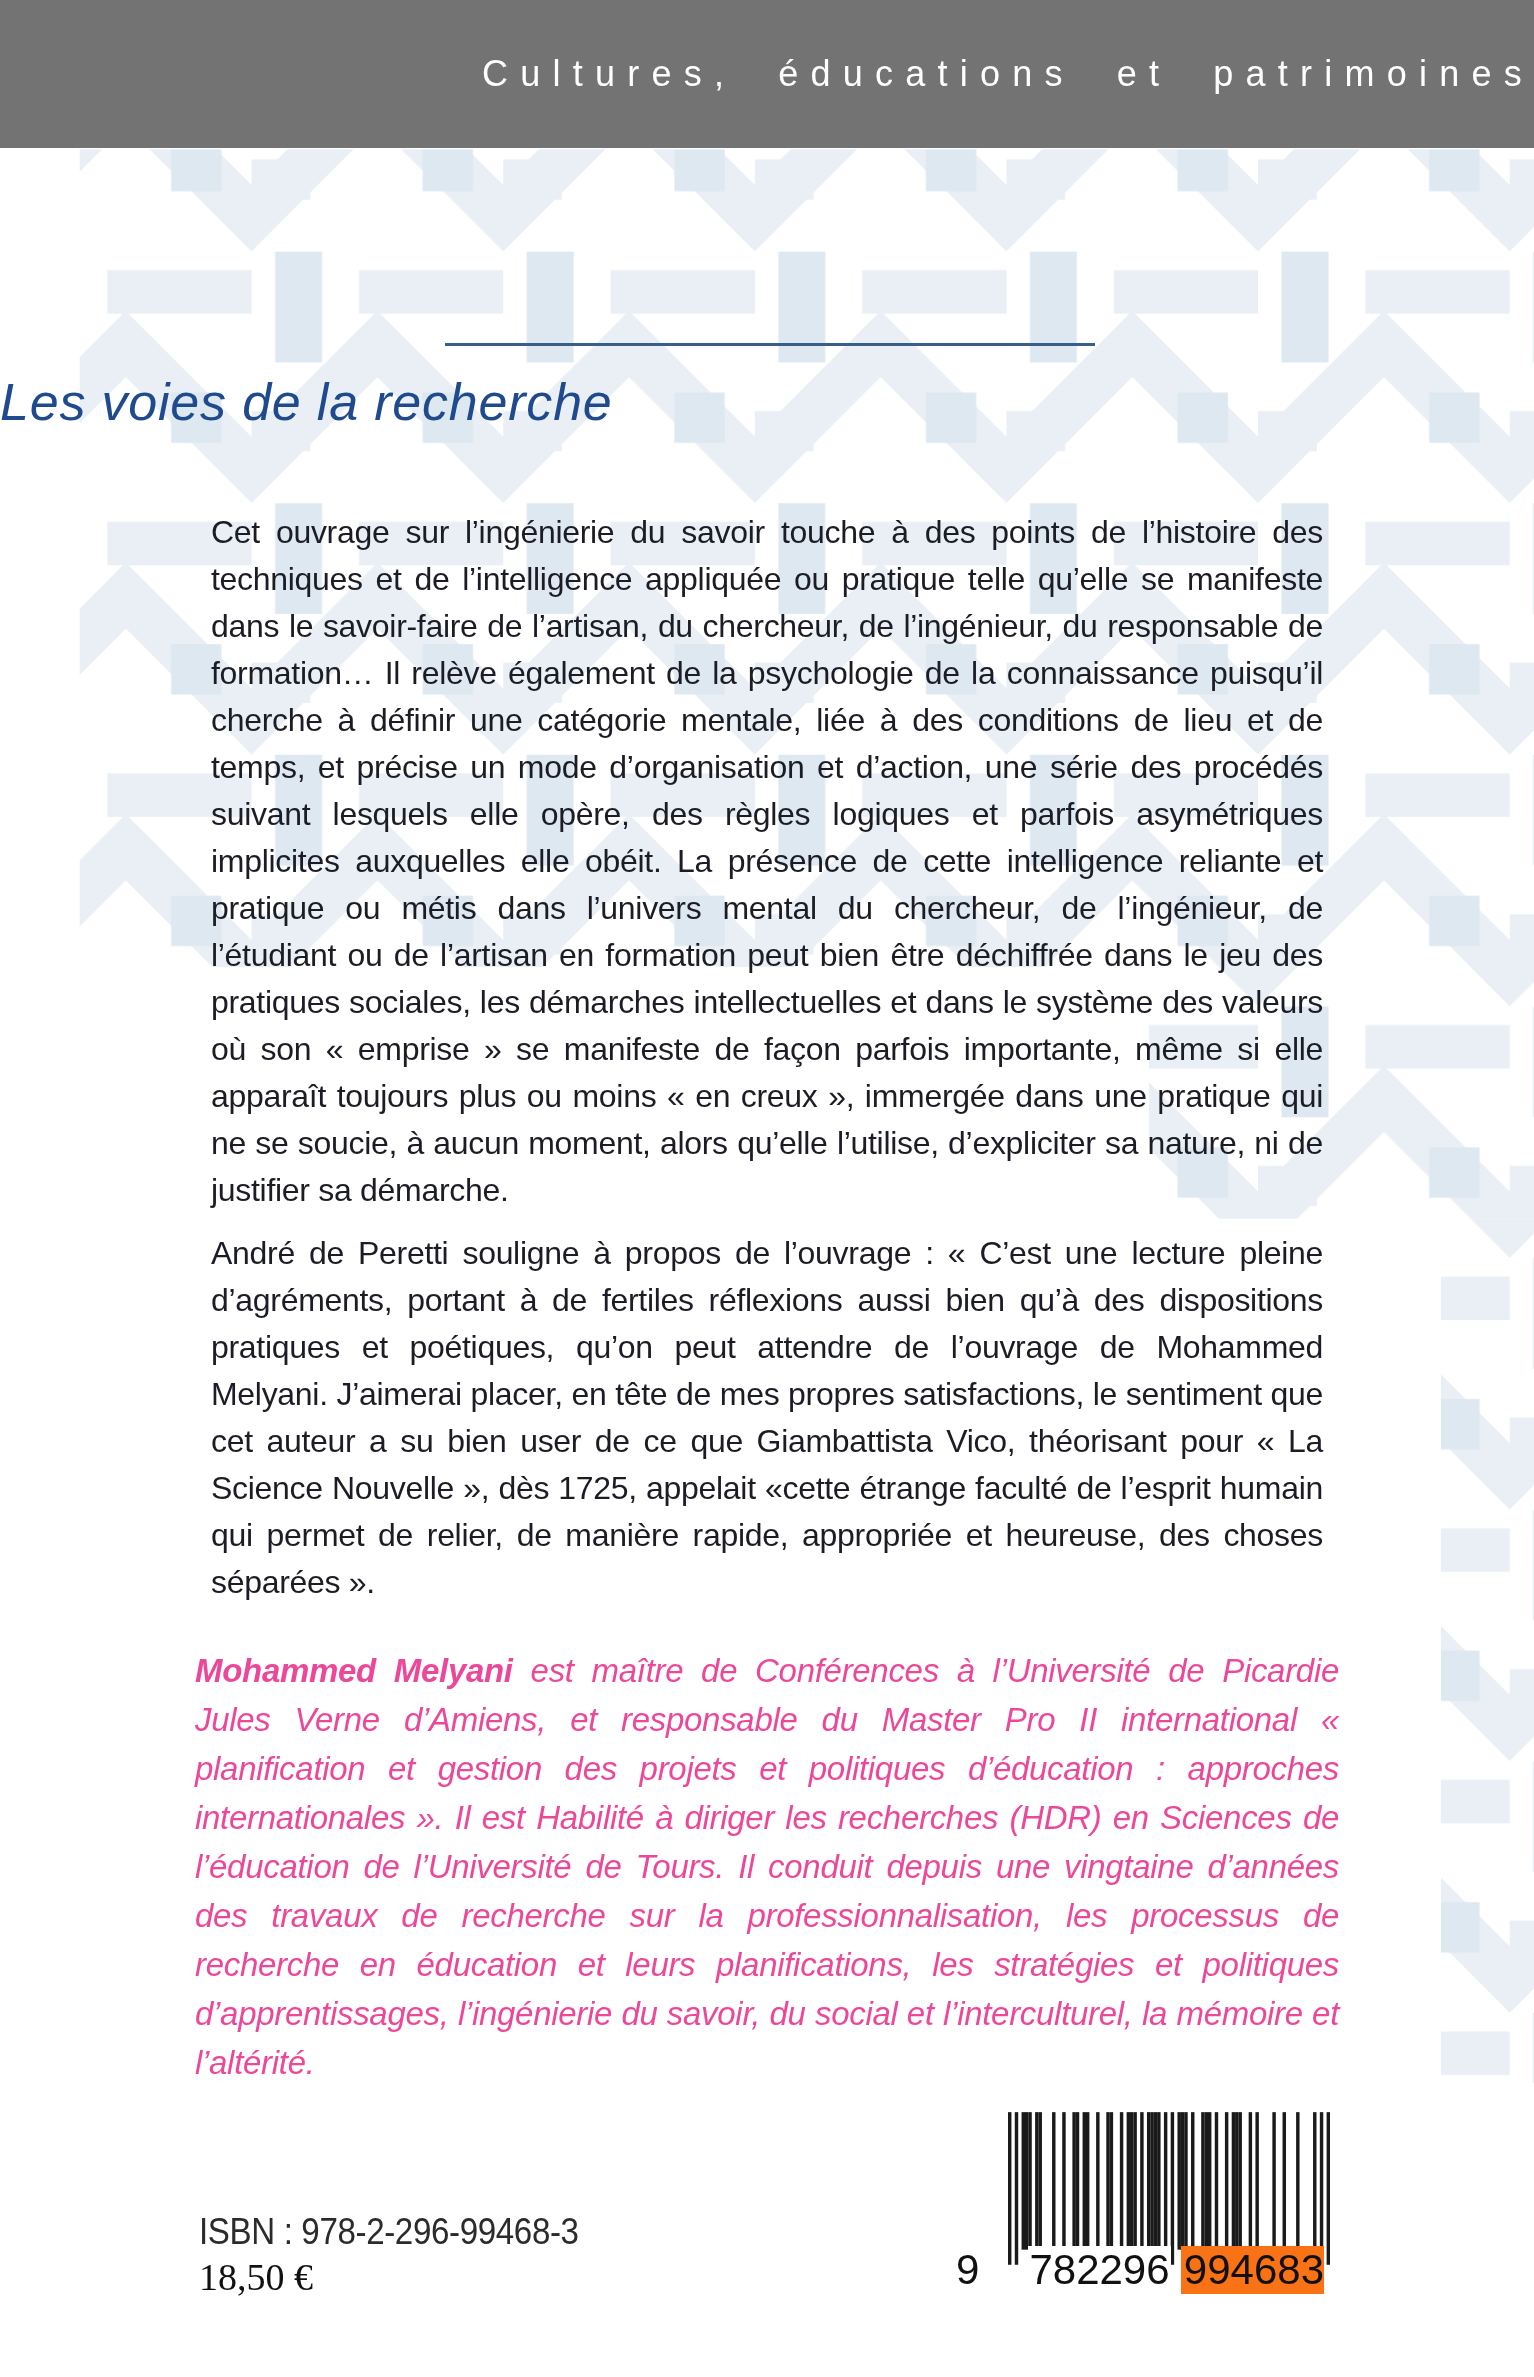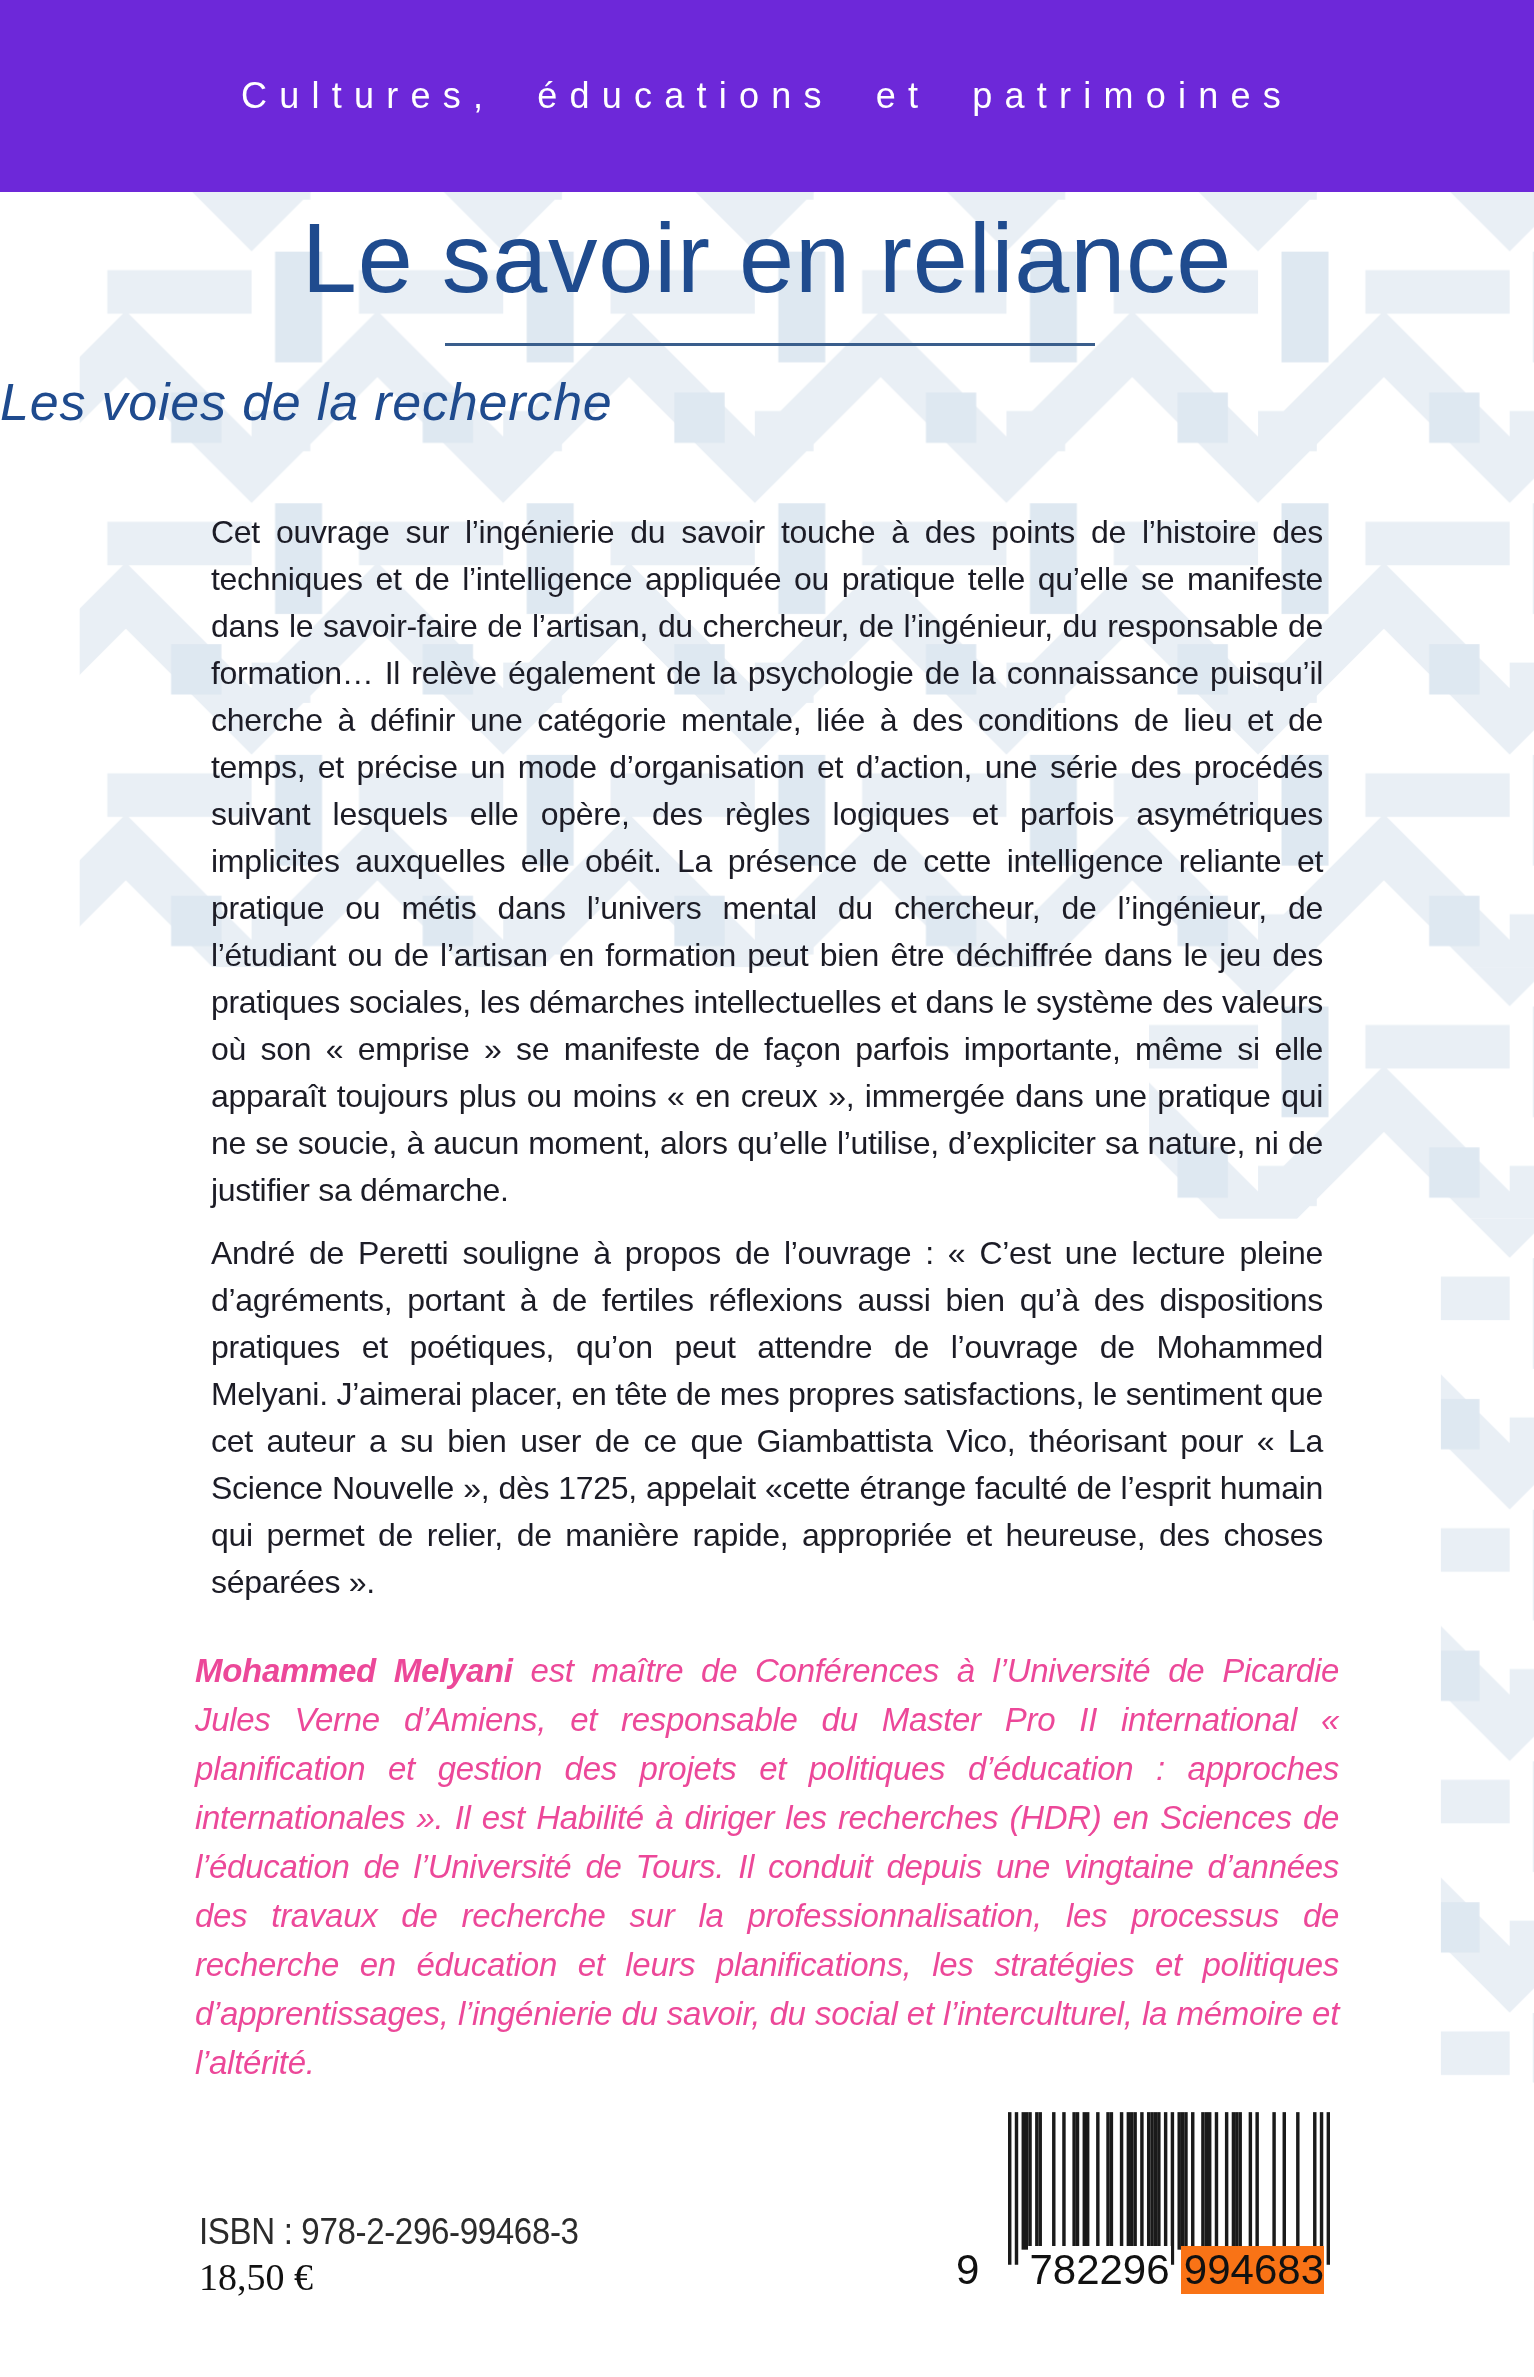--- a/index.html
+++ b/index.html
@@ -5,23 +5,23 @@
   html,body{margin:0;padding:0;background:#9a9a9a;}
   .page{
     position:relative;
     width:1534px;height:2377px;
     background:#ffffff;
     overflow:hidden;
     font-family:"Liberation Sans", sans-serif;
   }
   .bg-pattern{position:absolute;top:0;left:0;z-index:0;}
   .banner{
-    position:absolute;top:0;left:0;width:1534px;height:192px;
-    background:#6d28d9;z-index:2;
-    display:flex;align-items:center;justify-content:center;
+    position:absolute;top:0;left:0;width:1534px;height:148px;
+    background:#737373;z-index:2;
+    display:flex;align-items:center;justify-content:flex-end;
   }
   .banner-text{
     color:#ffffff;font-size:36px;font-weight:500;
     letter-spacing:0.34em;word-spacing:0.55em;white-space:nowrap;
   }
   .title{
     position:absolute;top:208px;left:0;width:1534px;z-index:2;
     text-align:center;color:#1F4B8E;font-size:99px;font-weight:300;
     line-height:1;letter-spacing:0.8px;margin:0;
   }
@@ -82,21 +82,20 @@
     </defs>
     <rect x="95" y="178" width="1734" height="975" fill="url(#geo)"></rect>
     <rect x="1370" y="1153" width="459" height="300" fill="url(#geo)"></rect>
     <rect x="1718" y="1453" width="111" height="1030" fill="url(#geo)"></rect>
   </svg>
 
   <header class="banner">
     <span class="banner-text">Cultures, éducations et patrimoines</span>
   </header>
 
-  <h1 class="title">Le savoir en reliance</h1>
   <div class="title-rule"></div>
   <h2 class="subtitle">Les voies de la recherche</h2>
 
   <section class="synopsis">
     <p>Cet ouvrage sur l’ingénierie du savoir touche à des points de l’histoire des techniques et de l’intelligence appliquée ou pratique telle qu’elle se manifeste dans le savoir-faire de l’artisan, du chercheur, de l’ingénieur, du responsable de formation… Il relève également de la psychologie de la connaissance puisqu’il cherche à définir une catégorie mentale, liée à des conditions de lieu et de temps, et précise un mode d’organisation et d’action, une série des procédés suivant lesquels elle opère, des règles logiques et parfois asymétriques implicites auxquelles elle obéit. La présence de cette intelligence reliante et pratique ou métis dans l’univers mental du chercheur, de l’ingénieur, de l’étudiant ou de l’artisan en formation peut bien être déchiffrée dans le jeu des pratiques sociales, les démarches intellectuelles et dans le système des valeurs où son « emprise » se manifeste de façon parfois importante, même si elle apparaît toujours plus ou moins « en creux », immergée dans une pratique qui ne se soucie, à aucun moment, alors qu’elle l’utilise, d’expliciter sa nature, ni de justifier sa démarche.</p>
     <p>André de Peretti souligne à propos de l’ouvrage : « C’est une lecture pleine d’agréments, portant à de fertiles réflexions aussi bien qu’à des dispositions pratiques et poétiques, qu’on peut attendre de l’ouvrage de Mohammed Melyani. J’aimerai placer, en tête de mes propres satisfactions, le sentiment que cet auteur a su bien user de ce que Giambattista Vico, théorisant pour « La Science Nouvelle », dès 1725, appelait «cette étrange faculté de l’esprit humain qui permet de relier, de manière rapide, appropriée et heureuse, des choses séparées ».</p>
   </section>
 
   <p class="author-bio"><span class="author-name">Mohammed Melyani</span><span> est maître de Conférences à l’Université de Picardie Jules Verne d’Amiens, et responsable du Master Pro II international « planification et gestion des projets et politiques d’éducation : approches internationales ». Il est Habilité à diriger les recherches (HDR) en Sciences de l’éducation de l’Université de Tours. Il conduit depuis une vingtaine d’années des travaux de recherche sur la professionnalisation, les processus de recherche en éducation et leurs planifications, les stratégies et politiques d’apprentissages, l’ingénierie du savoir, du social et l’interculturel, la mémoire et l’altérité.</span></p>
 

